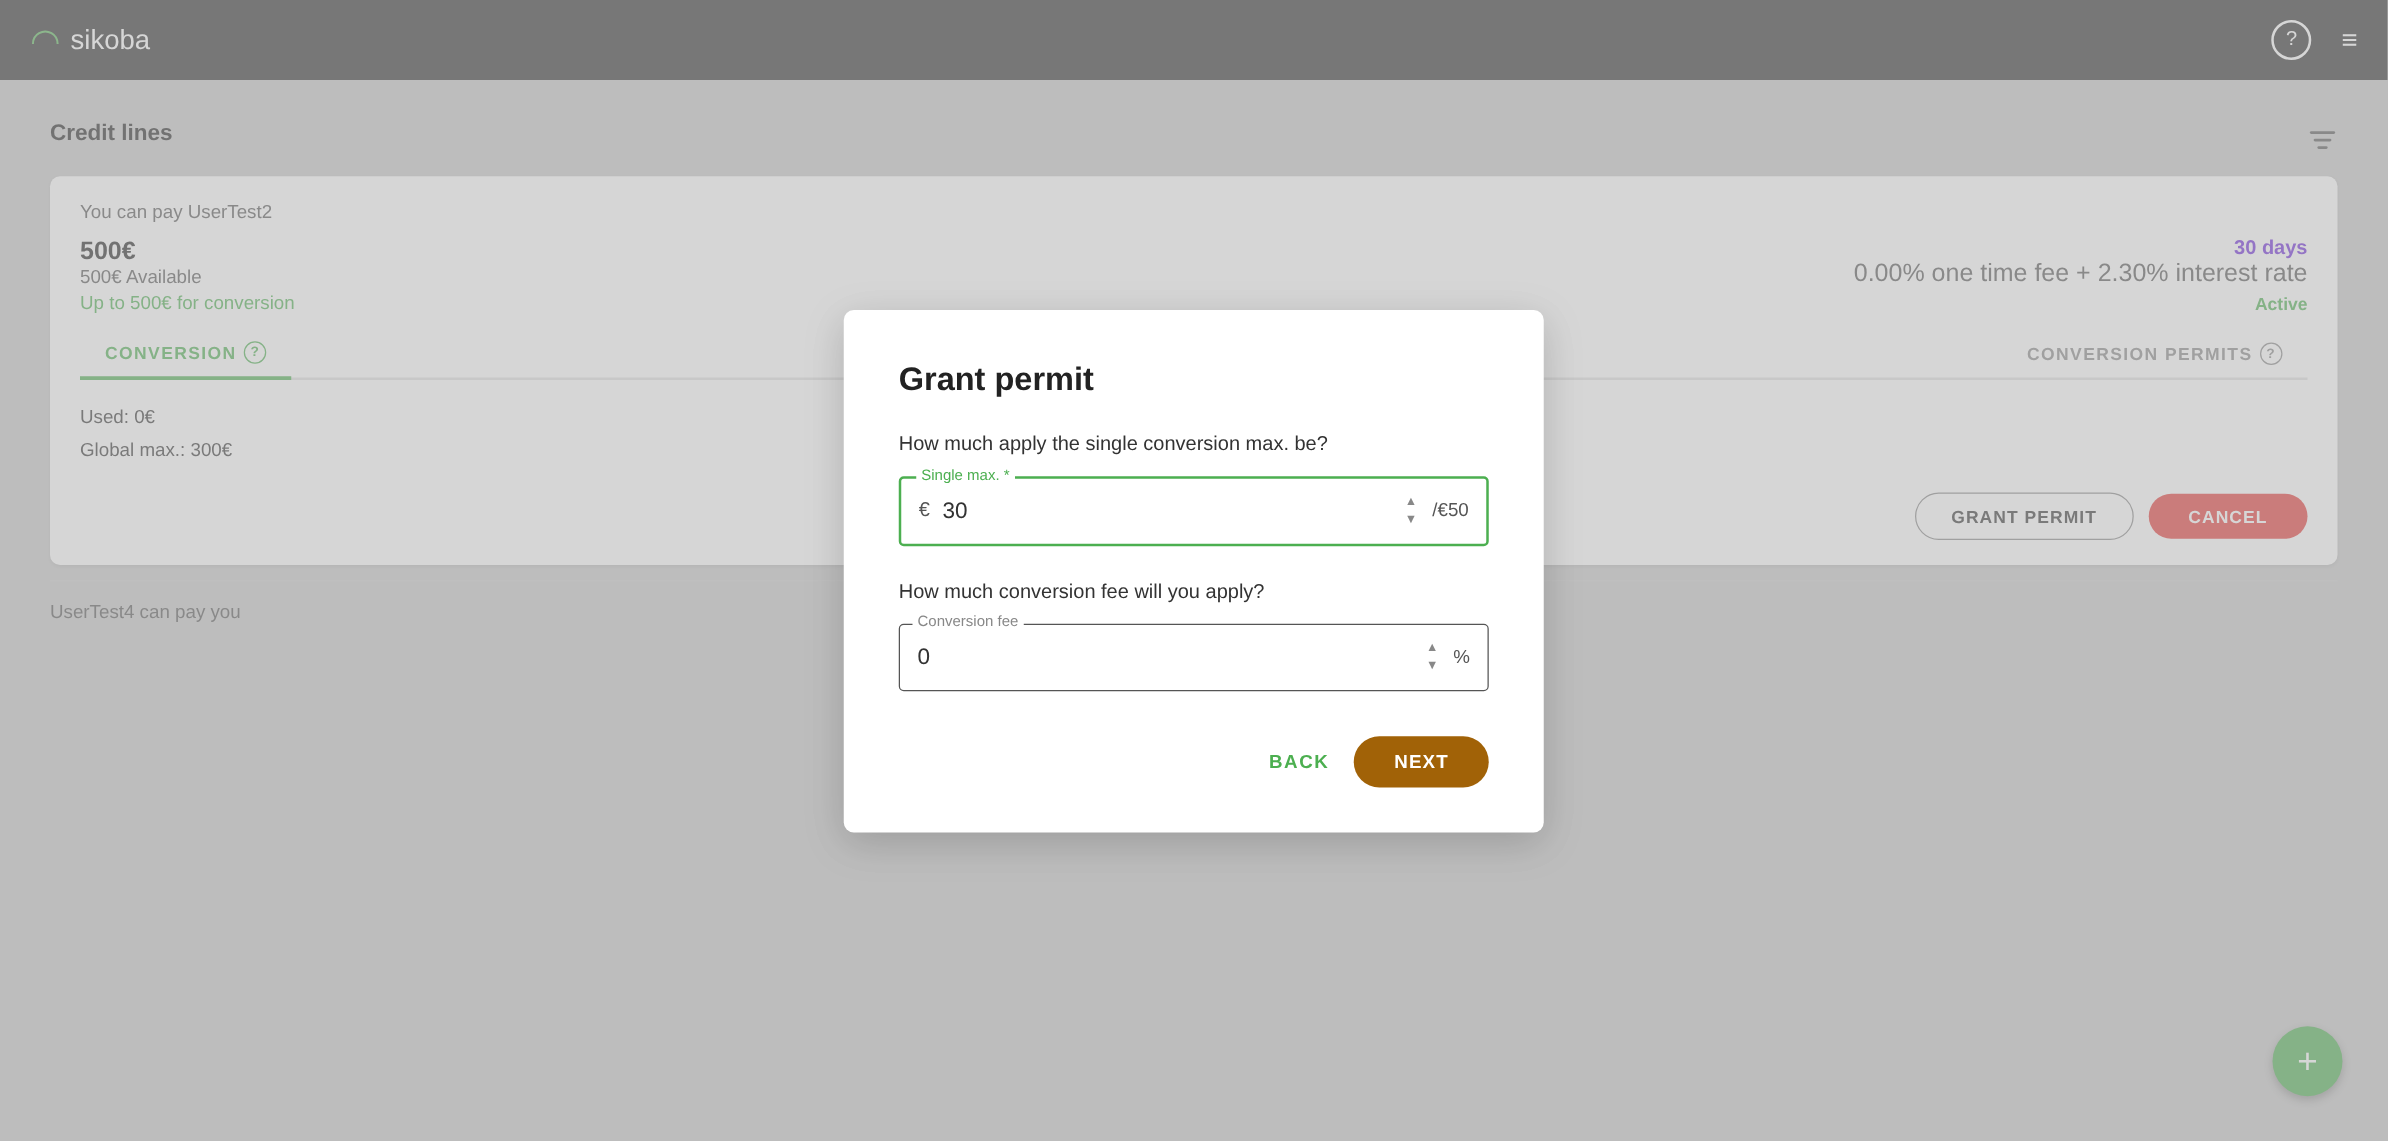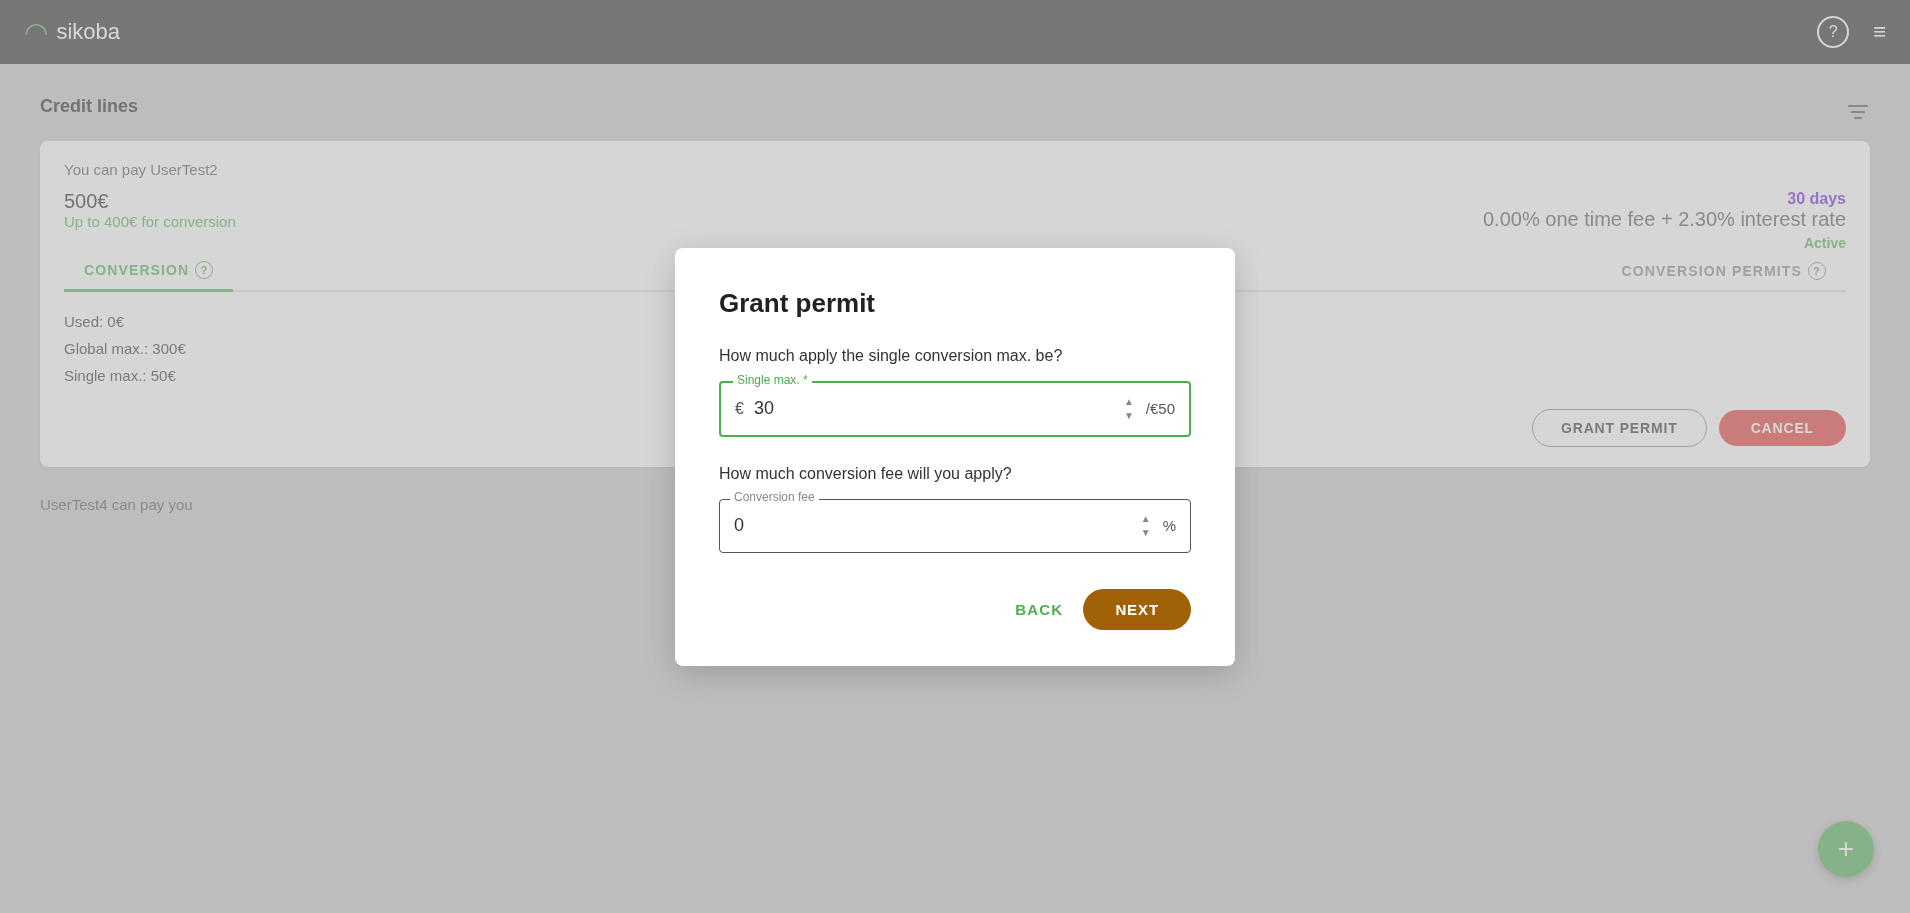--- a/index.html
+++ b/index.html
@@ -76,21 +76,21 @@
       margin-bottom: 12px;
       box-shadow: 0 1px 3px rgba(0,0,0,0.08);
     }
     .credit-card-subtitle {
       color: #555;
       font-size: 15px;
       margin-bottom: 12px;
     }
     .credit-amount {
       font-size: 20px;
-      font-weight: 400;
+      font-weight: 700;
       color: #222;
     }
     .credit-days {
       font-size: 16px;
       font-weight: 700;
       color: #6d28d9;
     }
     .credit-available {
       font-size: 15px;
       color: #555;
@@ -373,21 +373,22 @@
       <line x1="6" y1="12" x2="18" y2="12"></line>
       <line x1="9" y1="18" x2="15" y2="18"></line>
     </svg>
   </span>
 
   <div class="credit-card">
     <div class="credit-card-subtitle">You can pay UserTest2</div>
     <div class="card-row-top">
       <div class="card-top-left">
         <div class="credit-amount">500€</div>
-        <a class="credit-link">Up to 400€ for conversion</a>
+        <div class="credit-available">500€ Available</div>
+        <a class="credit-link">Up to 500€ for conversion</a>
       </div>
       <div class="card-top-right">
         <div class="credit-days">30 days</div>
         <div class="credit-fee">0.00% one time fee + 2.30% interest rate</div>
         <div class="credit-active" style="margin-top:4px;">Active</div>
       </div>
     </div>
 
     <div class="tabs-row">
       <div class="tab-item">
@@ -396,21 +397,20 @@
       </div>
       <div class="tab-item-right">
         <span>CONVERSION PERMITS</span>
         <span class="tab-help">?</span>
       </div>
     </div>
 
     <div class="credit-stats">
       <div>Used: 0€</div>
       <div>Global max.: 300€</div>
-      <div>Single max.: 50€</div>
     </div>
 
     <div class="card-bottom-row">
       <button class="btn-grant">GRANT PERMIT</button>
       <button class="btn-cancel">CANCEL</button>
     </div>
   </div>
 
   <div class="section-bottom">
     <span>UserTest4 can pay you</span>

